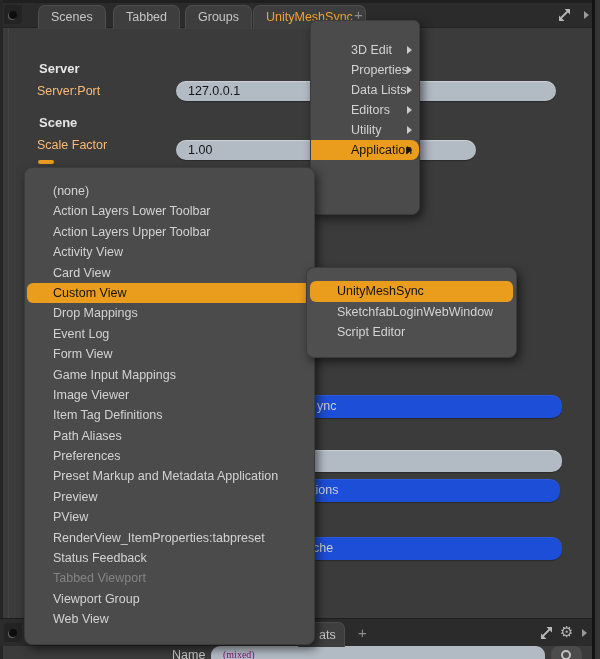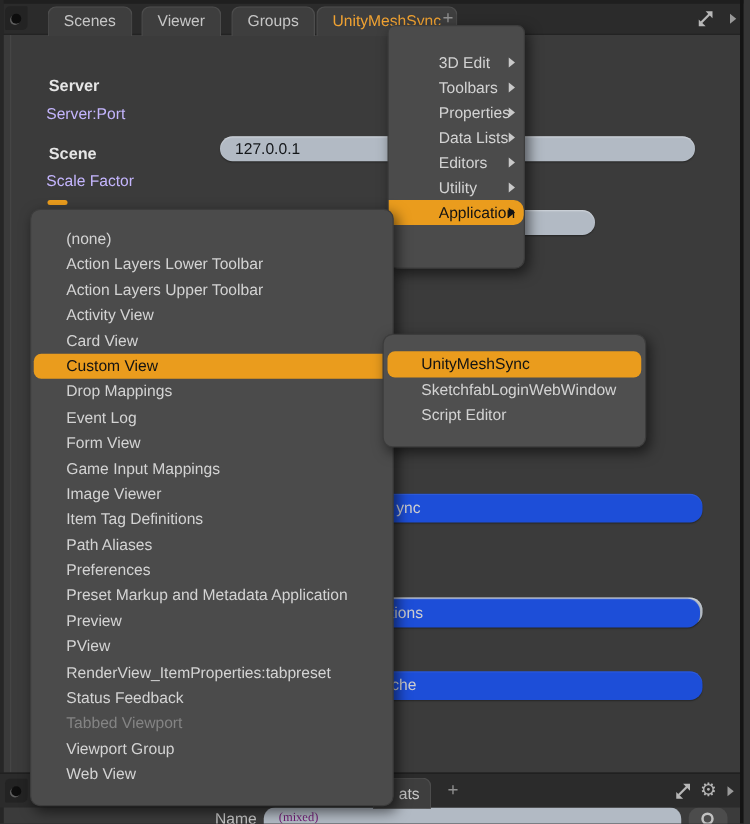--- a/index.html
+++ b/index.html
@@ -37,26 +37,25 @@
   }
   .tab.active { color:#f0a232; }
   .tab-add { position:absolute; top:6px; font-size:15px; color:#8f8f8f; }
   .tri-right {
     width:0; height:0; border-top:4px solid transparent; border-bottom:4px solid transparent;
     border-left:5px solid #9a9a9a;
   }
 
   
   .sec-header { font-size:13px; font-weight:bold; color:#e6e6e6; }
-  .fld-label  { font-size:12.5px; color:#c4b5fd; }
+  .fld-label  { font-size:12.5px; color:#fdba74; }
   .input-light {
     background:#b2bac4; border-radius:10px; height:20px; line-height:20px;
     font-size:12.5px; color:#14171a; padding-left:12px;
     box-shadow:inset 0 1px 1px rgba(255,255,255,.35), 0 1px 1px rgba(0,0,0,.3);
-    margin-top:28px;
   }
   .btn-dark {
     background:#1d4ed8; border-radius:10px; height:23px; line-height:23px;
     font-size:12.5px; color:#cfcfcf;
     box-shadow:inset 0 1px 0 rgba(255,255,255,.07), 0 1px 1px rgba(0,0,0,.3);
   }
   .accent-frag { background:#ea9c1d; }
 
   
   .menu {
@@ -111,21 +110,21 @@
 <div class="app">
 
   <div class="abs tabbar">
     <div class="abs corner-widget">
       <div class="cw-circle"></div>
     </div>
     <div class="tab" style="left:26px">
       <span>Scenes</span>
     </div>
     <div class="tab" style="left:101px">
-      <span>Viewer</span>
+      <span>Tabbed</span>
     </div>
     <div class="tab" style="left:173px">
       <span>Groups</span>
     </div>
     <div class="tab active" style="left:241px">
       <span>UnityMeshSync</span>
     </div>
     <span class="tab-add" style="left:354px">+</span>
     <div class="abs" style="left:557px; top:8px">
       <svg width="15" height="14" viewBox="0 0 15 14">
@@ -156,24 +155,20 @@
   <div class="abs btn-dark" style="left:218px; top:479px; width:342px">
     <span class="abs" style="left:94px">tions</span>
   </div>
   <div class="abs btn-dark" style="left:220px; top:537px; width:342px">
     <span class="abs" style="left:93px">che</span>
   </div>
 
   <div class="abs menu viewport-menu">
     <div class="menu-item">
       <span>3D Edit</span>
-      <span class="mi-arrow"></span>
-    </div>
-    <div class="menu-item">
-      <span>Toolbars</span>
       <span class="mi-arrow"></span>
     </div>
     <div class="menu-item">
       <span>Properties</span>
       <span class="mi-arrow"></span>
     </div>
     <div class="menu-item">
       <span>Data Lists</span>
       <span class="mi-arrow"></span>
     </div>

